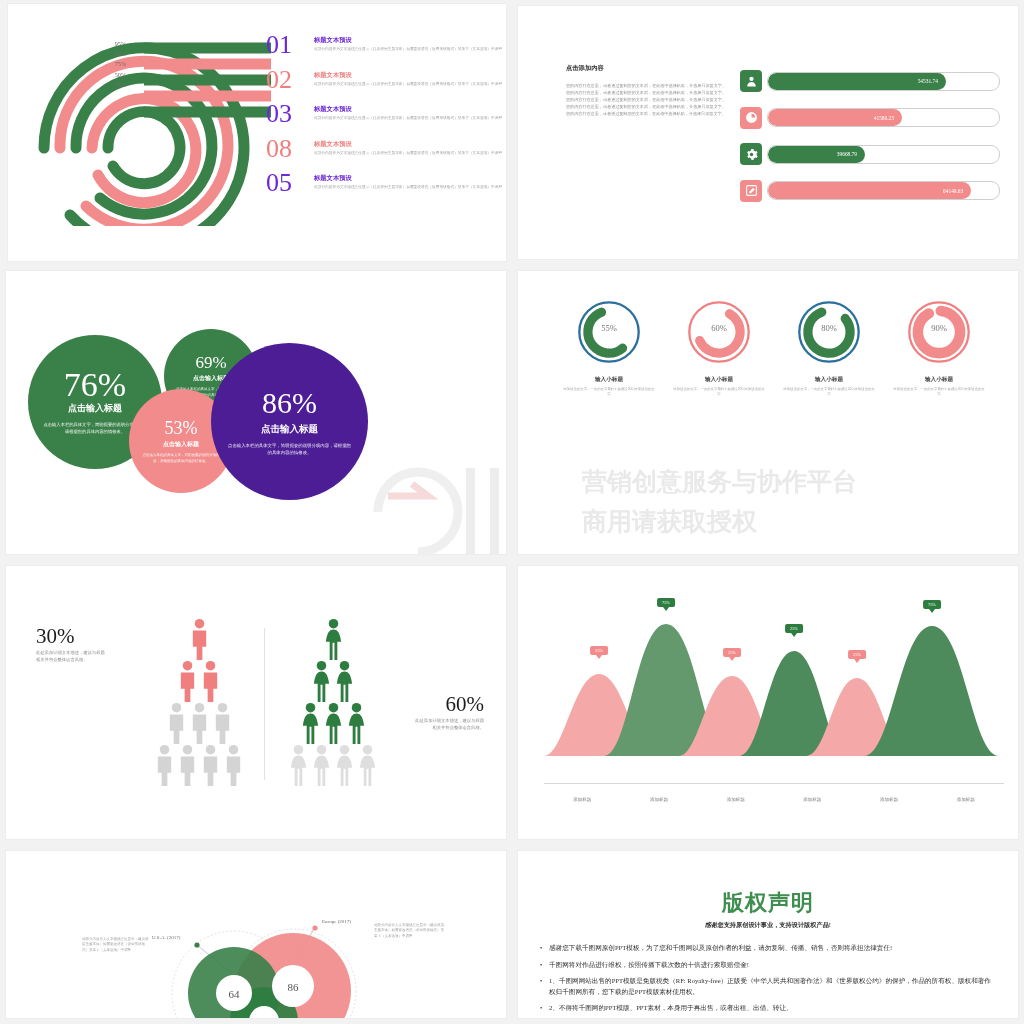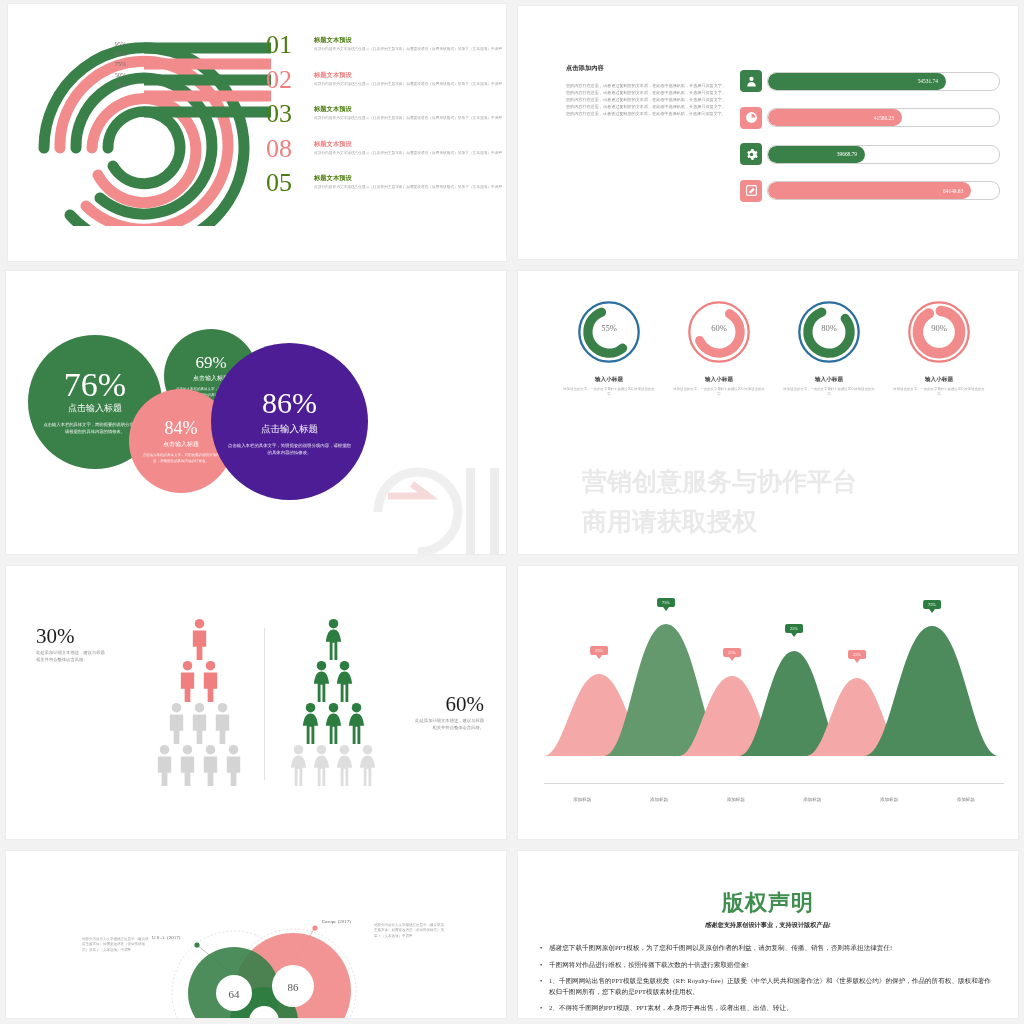--- a/index.html
+++ b/index.html
@@ -2,21 +2,21 @@
 <html><head>
 <meta charset="utf-8">
 <style>
   html,body{margin:0;padding:0;background:#f2f2f2;}
   body{width:1024px;height:1024px;font-family:"Liberation Sans","DejaVu Sans",sans-serif;overflow:hidden;}
   .sheet{width:1024px;height:1024px;position:relative;background:#f2f2f2;}
   .grid{display:grid;grid-template-columns:512px 512px;grid-template-rows:265px 295px 285px 179px;width:1024px;height:1024px;}
   .slide{position:relative;background:#fff;margin:6px;overflow:hidden;box-shadow:0 0 0 1px #ededed;}
   .s1{margin:4px 6px 4px 8px;}
   
-  .t-green{color:#4d7c0f;}
+  .t-green{color:#6d28d9;}
   .t-pink{color:#f08080;}
   
   .spiral-wrap{position:absolute;left:18px;top:22px;width:270px;height:200px;}
   .pcts{position:absolute;left:86px;top:35px;width:32px;text-align:right;}
   .pcts div{font-size:6.2px;line-height:10.2px;color:#6d6d6d;font-family:"Liberation Serif",serif;}
   .numlist{position:absolute;left:258px;top:28px;width:240px;}
   .numrow{display:flex;align-items:flex-start;margin-bottom:8.5px;}
   .num{font-family:"Liberation Serif",serif;font-size:26px;line-height:26px;font-weight:400;width:44px;}
   .ntxt{padding-left:4px;padding-top:4px;}
   .ntitle{font-size:6.3px;font-weight:bold;font-family:"Liberation Serif",serif;margin-bottom:2px;}
@@ -26,21 +26,21 @@
   .s2-h{font-size:6.3px;font-weight:bold;color:#333;font-family:"Liberation Serif",serif;margin-bottom:9px;}
   .s2-b{font-size:4.1px;line-height:7.1px;color:#8e8e8e;text-align:justify;}
   .bars{position:absolute;left:222px;top:64px;width:260px;}
   .barrow{display:flex;align-items:center;margin-bottom:14.5px;}
   .bicon{width:22px;height:22px;border-radius:4px;display:flex;align-items:center;justify-content:center;color:#fff;flex:0 0 auto;}
   .btrack{flex:1;height:17px;border-radius:9px;border:1px solid #cfcfcf;margin-left:5px;position:relative;background:#fff;overflow:hidden;}
   .bfill{position:absolute;left:0;top:0;bottom:0;border-radius:9px;display:flex;align-items:center;justify-content:flex-end;padding-right:8px;box-sizing:border-box;color:#fff;font-size:5.4px;font-family:"Liberation Serif",serif;}
   
   .bub{position:absolute;border-radius:50%;color:#fff;text-align:center;display:flex;flex-direction:column;align-items:center;justify-content:center;box-sizing:border-box;}
   .bub .pv{font-family:"Liberation Serif",serif;font-weight:400;}
-  .bub .bt{font-weight:normal;}
+  .bub .bt{font-weight:bold;}
   .bub .bd{opacity:.92;}
   
   .donuts{position:absolute;left:14px;top:28px;width:484px;display:flex;justify-content:center;}
   .donutcol{width:110px;text-align:center;}
   .dlabel{font-size:5.6px;font-weight:bold;color:#444;font-family:"Liberation Serif",serif;margin-top:7px;}
   .ddesc{font-size:3.4px;line-height:5.2px;color:#a5a5a5;margin-top:3px;padding:0 8px;}
   
   .p30{position:absolute;left:30px;top:60px;width:70px;}
   .p60{position:absolute;right:22px;top:128px;width:70px;text-align:right;}
   .bignum{font-family:"Liberation Serif",serif;font-size:21px;line-height:21px;color:#1d1d1d;font-weight:400;}
@@ -205,21 +205,21 @@
       <div class="pv" style="font-size:34px;line-height:29px;">76%</div>
       <div class="bt" style="font-size:9px;margin-top:3px;">点击输入标题</div>
       <div class="bd" style="font-size:4.3px;line-height:7px;margin-top:6px;">点击输入本栏的具体文字，简明扼要的说明分项内容，请根据您的具体内容的情修改。</div>
     </div>
     <div class="bub" style="left:158px;top:58px;width:94px;height:94px;background:#3a8049;padding:0 11px;">
       <div class="pv" style="font-size:17px;line-height:19px;">69%</div>
       <div class="bt" style="font-size:6px;margin-top:2px;">点击输入标题</div>
       <div class="bd" style="font-size:3.5px;line-height:5.6px;margin-top:4px;">点击输入本栏的具体文字，简明扼要的说明分项内容，请根据您的具体内容的情修改。</div>
     </div>
     <div class="bub" style="left:123px;top:118px;width:104px;height:104px;background:#f28b8b;padding:0 12px;">
-      <div class="pv" style="font-size:18px;line-height:20px;">84%</div>
+      <div class="pv" style="font-size:18px;line-height:20px;">53%</div>
       <div class="bt" style="font-size:6px;margin-top:2px;">点击输入标题</div>
       <div class="bd" style="font-size:3.5px;line-height:5.6px;margin-top:4px;">点击输入本栏的具体文字，简明扼要的说明分项内容，请根据您的具体内容的情修改。</div>
     </div>
     <div class="bub" style="left:205px;top:72px;width:157px;height:157px;background:#4c1d95;padding:0 16px;">
       <div class="pv" style="font-size:30px;line-height:32px;">86%</div>
       <div class="bt" style="font-size:9.5px;margin-top:4px;">点击输入标题</div>
       <div class="bd" style="font-size:4.4px;line-height:7.2px;margin-top:6px;">点击输入本栏的具体文字，简明扼要的说明分项内容，请根据您的具体内容的情修改。</div>
     </div>
   </div>
 

